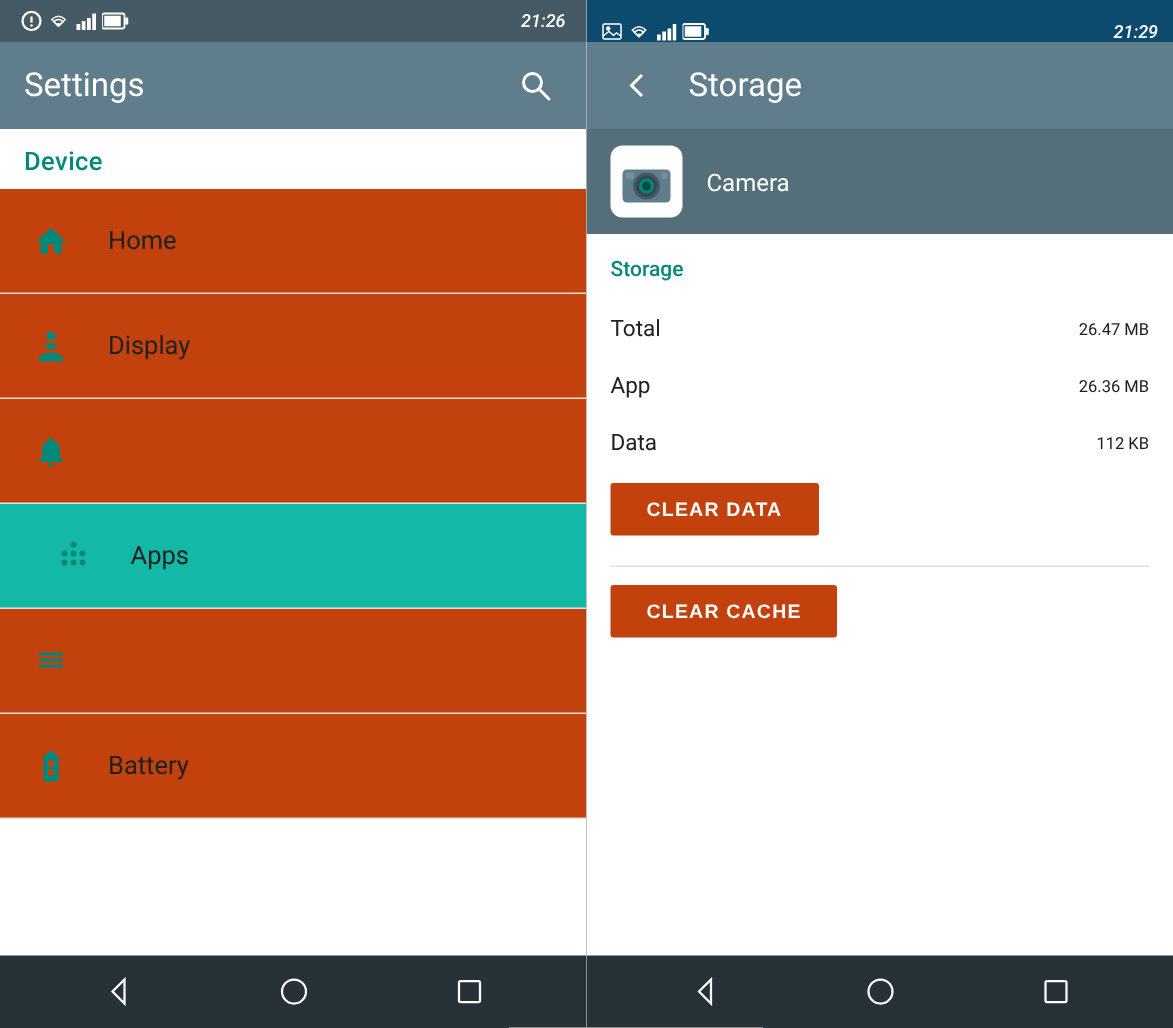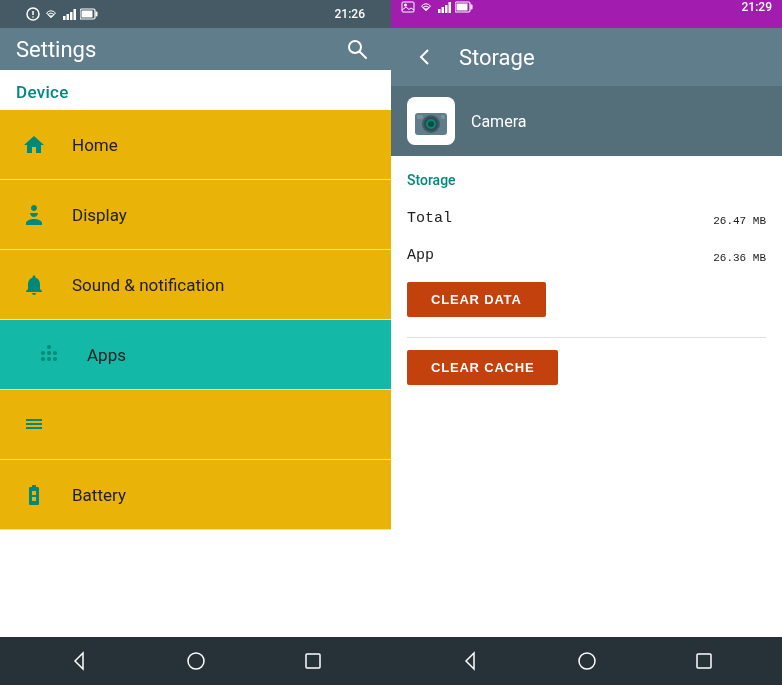--- a/index.html
+++ b/index.html
@@ -21,31 +21,32 @@
       flex-direction: column;
       overflow: hidden;
     }
 
     .status-bar-left {
       background: #455a64;
       height: 28px;
       display: flex;
       align-items: center;
       justify-content: space-between;
-      padding: 0 26px;
+      padding: 0 14px;
       color: #fff;
       font-size: 11px;
+      font-style: italic;
     }
 
     .status-bar-left .time { font-size: 12px; font-weight: 500; }
     .status-icons { display: flex; align-items: center; gap: 4px; }
 
     .settings-toolbar {
       background: #607d8b;
-      height: 42px;
+      height: 58px;
       display: flex;
       align-items: center;
       justify-content: space-between;
       padding: 0 16px;
       color: #fff;
     }
 
     .settings-title {
       font-size: 22px;
       font-weight: 400;
@@ -76,21 +77,21 @@
       letter-spacing: 0.3px;
     }
 
     .settings-item {
       display: flex;
       align-items: center;
       padding: 0 16px;
       height: 70px;
       cursor: pointer;
       border-bottom: 1px solid #e0e0e0;
-      background: #eab308;
+      background: #c2410c;
       transition: background 0.1s;
     }
 
     .settings-item.active {
       background: #14b8a6;
       padding-left: 31px;
     }
 
     .item-icon {
       width: 36px;
@@ -134,28 +135,29 @@
     .right-panel {
       width: 391px;
       height: 685px;
       background: #fff;
       display: flex;
       flex-direction: column;
       overflow: hidden;
     }
 
     .status-bar-right {
-      background: #a21caf;
+      background: #0c4a6e;
       height: 28px;
       display: flex;
-      align-items: flex-start;
+      align-items: flex-end;
       justify-content: space-between;
       padding: 0 10px;
       color: #fff;
       font-size: 11px;
+      font-style: italic;
     }
 
     .status-bar-right .time { font-size: 12px; font-weight: 500; }
 
     .storage-toolbar {
       background: #607d8b;
       height: 58px;
       display: flex;
       align-items: center;
       padding: 0 16px;
@@ -215,23 +217,22 @@
     .storage-section-label {
       font-size: 14px;
       font-weight: 500;
       color: #00897b;
       margin-bottom: 12px;
     }
 
     .storage-row {
       display: flex;
       justify-content: space-between;
-      align-items: flex-end;
+      align-items: center;
       padding: 10px 0;
-      font-family: Liberation Mono, monospace;
     }
 
     .storage-row-label {
       font-size: 15px;
       color: #212121;
     }
 
     .storage-row-value {
       font-size: 11px;
       color: #212121;
@@ -336,21 +337,20 @@
       </div>
       <span class="item-label">Display</span>
     </div>
 
     <div class="settings-item">
       <div class="item-icon">
         <svg width="24" height="24" viewBox="0 0 24 24" fill="#00897b">
           <path d="M12 22c1.1 0 2-.9 2-2h-4c0 1.1.9 2 2 2zm6-6v-5c0-3.07-1.64-5.64-4.5-6.32V4c0-.83-.67-1.5-1.5-1.5s-1.5.67-1.5 1.5v.68C7.63 5.36 6 7.92 6 11v5l-2 2v1h16v-1l-2-2z"></path>
         </svg>
       </div>
-      <span class="item-label">Sound &amp; notification</span>
     </div>
 
     <div class="settings-item active">
       <div class="item-icon">
         <svg width="24" height="24" viewBox="0 0 24 24" fill="#00897b">
           <path d="M12 2a2 2 0 1 0 0 4 2 2 0 0 0 0-4zm0 6a2 2 0 1 0 0 4 2 2 0 0 0 0-4zm-6 0a2 2 0 1 0 0 4 2 2 0 0 0 0-4zm12 0a2 2 0 1 0 0 4 2 2 0 0 0 0-4zm-6 6a2 2 0 1 0 0 4 2 2 0 0 0 0-4zm-6 0a2 2 0 1 0 0 4 2 2 0 0 0 0-4zm12 0a2 2 0 1 0 0 4 2 2 0 0 0 0-4z"></path>
         </svg>
       </div>
       <span class="item-label">Apps</span>
     </div>
@@ -467,20 +467,24 @@
     <div class="storage-row">
       <span class="storage-row-label">Total</span>
       <span class="storage-row-value">26.47 MB</span>
     </div>
 
     <div class="storage-row">
       <span class="storage-row-label">App</span>
       <span class="storage-row-value">26.36 MB</span>
     </div>
 
+    <div class="storage-row">
+      <span class="storage-row-label">Data</span>
+      <span class="storage-row-value">112 KB</span>
+    </div>
 
     <div>
       <button class="action-btn">CLEAR DATA</button>
     </div>
 
     <div class="divider-section"></div>
 
 
     <div>
       <button class="action-btn">CLEAR CACHE</button>

